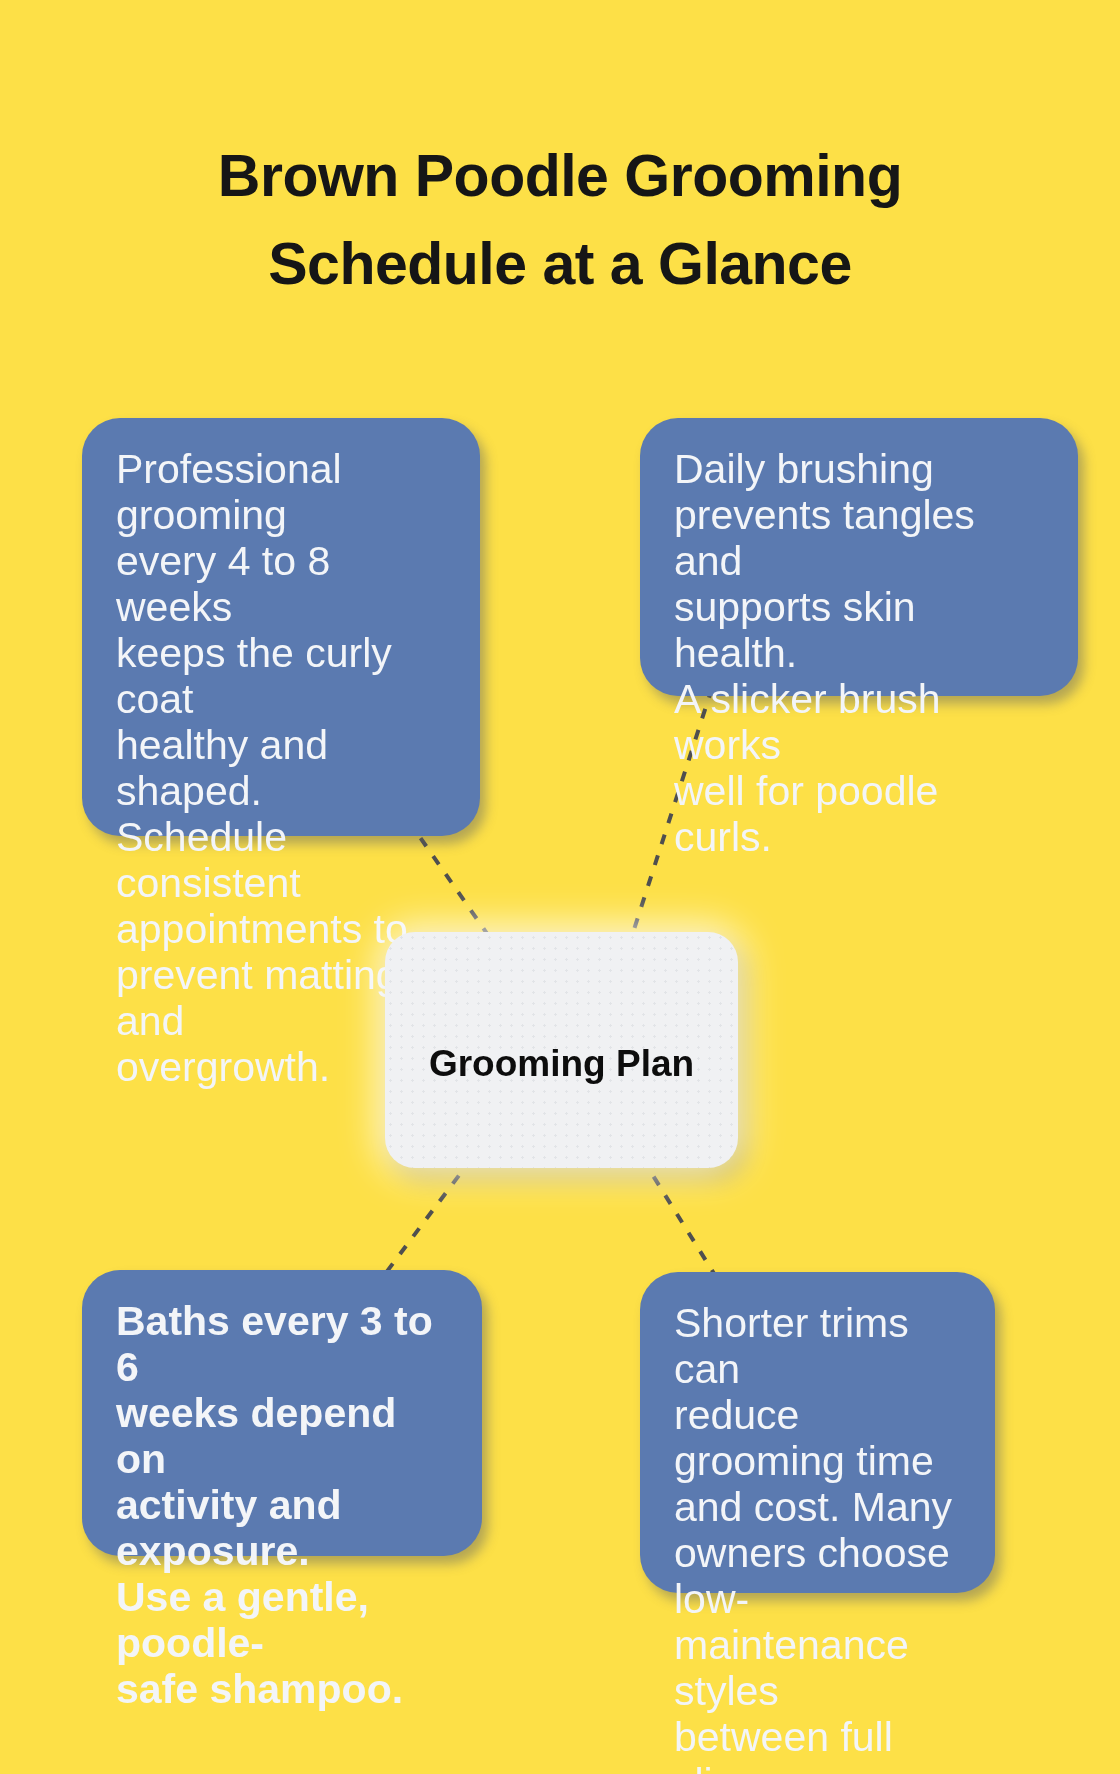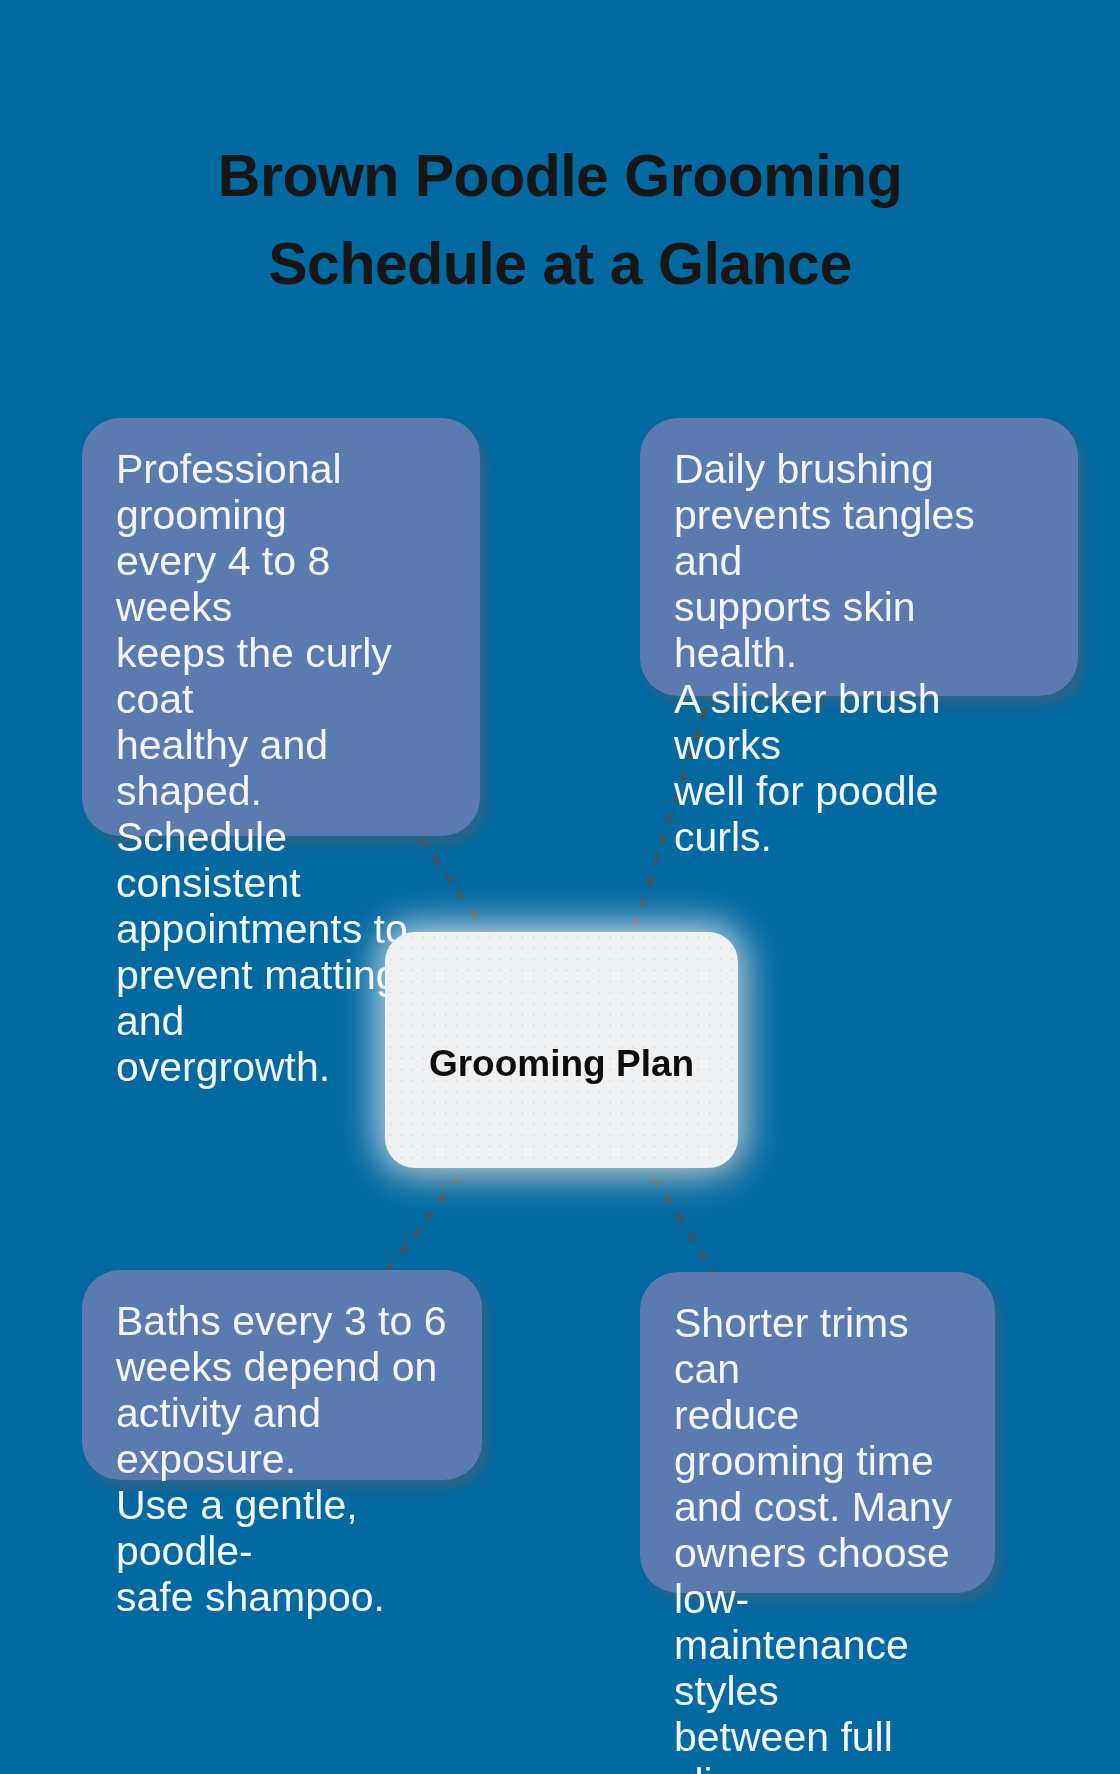--- a/index.html
+++ b/index.html
@@ -1,20 +1,20 @@
 <!DOCTYPE html>
 <html><head>
 <meta charset="utf-8">
 <style>
   html, body { margin: 0; padding: 0; }
   .canvas {
     position: relative;
     width: 1120px;
     height: 1774px;
-    background: #0369a1;
+    background: #fde047;
     overflow: hidden;
     font-family: "Liberation Sans", "DejaVu Sans", sans-serif;
   }
   .title {
     position: absolute;
     top: 92px;
     left: 0;
     width: 1120px;
     text-align: center;
     font-size: 59px;
@@ -47,21 +47,21 @@
   }
   .card p {
     margin: 0;
     color: #f3f5f8;
     font-size: 41px;
     line-height: 46px;
     white-space: pre-line;
   }
   .card-top-left     { left: 82px;  top: 418px;  width: 398px; height: 418px; }
   .card-top-right    { left: 640px; top: 418px;  width: 438px; height: 278px; }
-  .card-bottom-left  { left: 82px;  top: 1270px; width: 400px; height: 210px; }
+  .card-bottom-left  { left: 82px;  top: 1270px; width: 400px; height: 286px; font-weight: bold; }
   .card-bottom-right { left: 640px; top: 1272px; width: 355px; height: 321px; }
   .center-node {
     position: absolute;
     z-index: 3;
     left: 385px;
     top: 932px;
     width: 353px;
     height: 236px;
     background-color: #f0f1f3;
     background-image: radial-gradient(rgba(120,130,150,0.12) 1px, transparent 1.4px);

